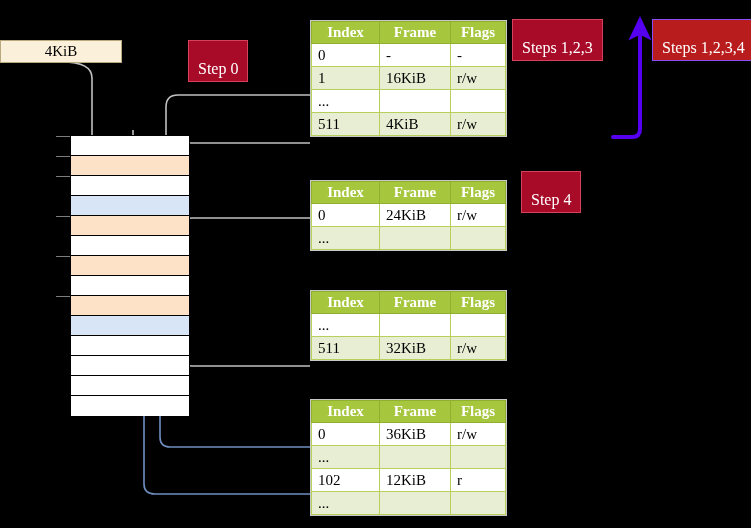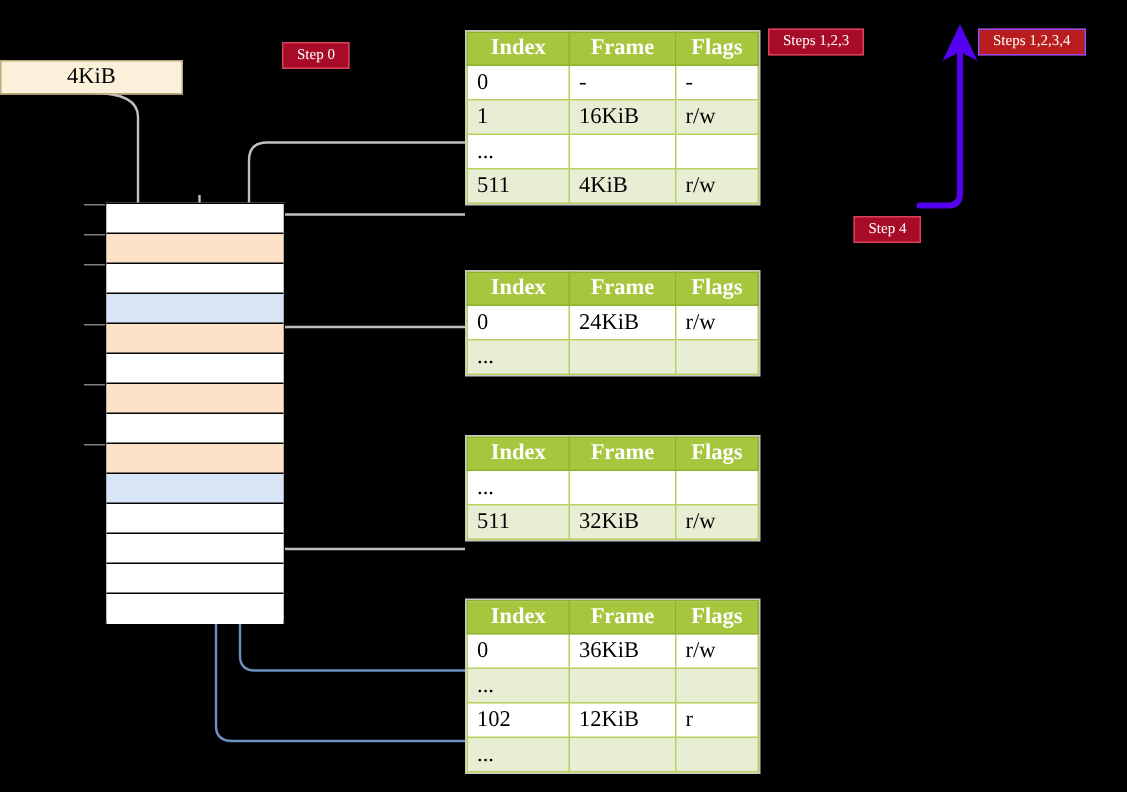--- a/index.html
+++ b/index.html
@@ -50,23 +50,23 @@
     background: #ffff9e;
   }
   .pt .c-index { width: 55px; }
   .pt .c-frame { width: 58px; }
   .pt .c-flags { width: 42px; }
 
   
   .pill {
     position: absolute;
     font-family: "Liberation Serif", "DejaVu Serif", serif;
-    font-size: 10px;
+    font-size: 16px;
     color: #ffffff;
-    padding: 2px 9px 3px 9px;
+    padding: 19px 9px 3px 9px;
     white-space: nowrap;
     line-height: 1.1;
   }
   .pill.red {
     background: #a80b28;
     border: 1px solid #d6415b;
   }
   .pill.violet {
     background: #b91c1c;
     border: 1px solid #8a4cf5;
@@ -175,33 +175,33 @@
 
     <g stroke="#5500ee" stroke-width="4" fill="none" stroke-linecap="round">
       <path d="M 613 137 L 632 137 Q 640 137 640 129 L 640 30" marker-end="url(#arrViolet)"></path>
     </g>
   </svg>
 
   <div class="kib-box" style="left:0px; top:40px; width:120px; height:21px;">
     <span>4KiB</span>
   </div>
 
-  <div class="pill red" style="left:188px; top:28px;">
+  <div class="pill red" style="left:188px; top:40px;">
     <span>Step 0</span>
   </div>
 
   <div class="pill red" style="left:512px; top:19px;">
     <span>Steps 1,2,3</span>
   </div>
 
   <div class="pill violet" style="left:652px; top:19px;">
     <span>Steps 1,2,3,4</span>
   </div>
 
-  <div class="pill red" style="left:521px; top:144px;margin-left:48px;">
+  <div class="pill red" style="left:521px; top:171px;">
     <span>Step 4</span>
   </div>
 
   <div id="memgrid">
       <div class="row white" style="top: 0px;"></div>
       <div class="row orange" style="top: 20px;"></div>
       <div class="row white" style="top: 40px;"></div>
       <div class="row blue" style="top: 60px;"></div>
       <div class="row orange" style="top: 80px;"></div>
       <div class="row white" style="top: 100px;"></div>

